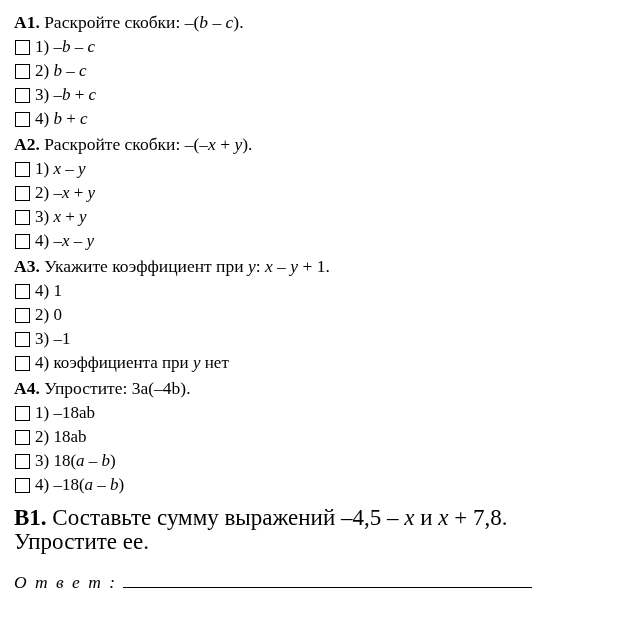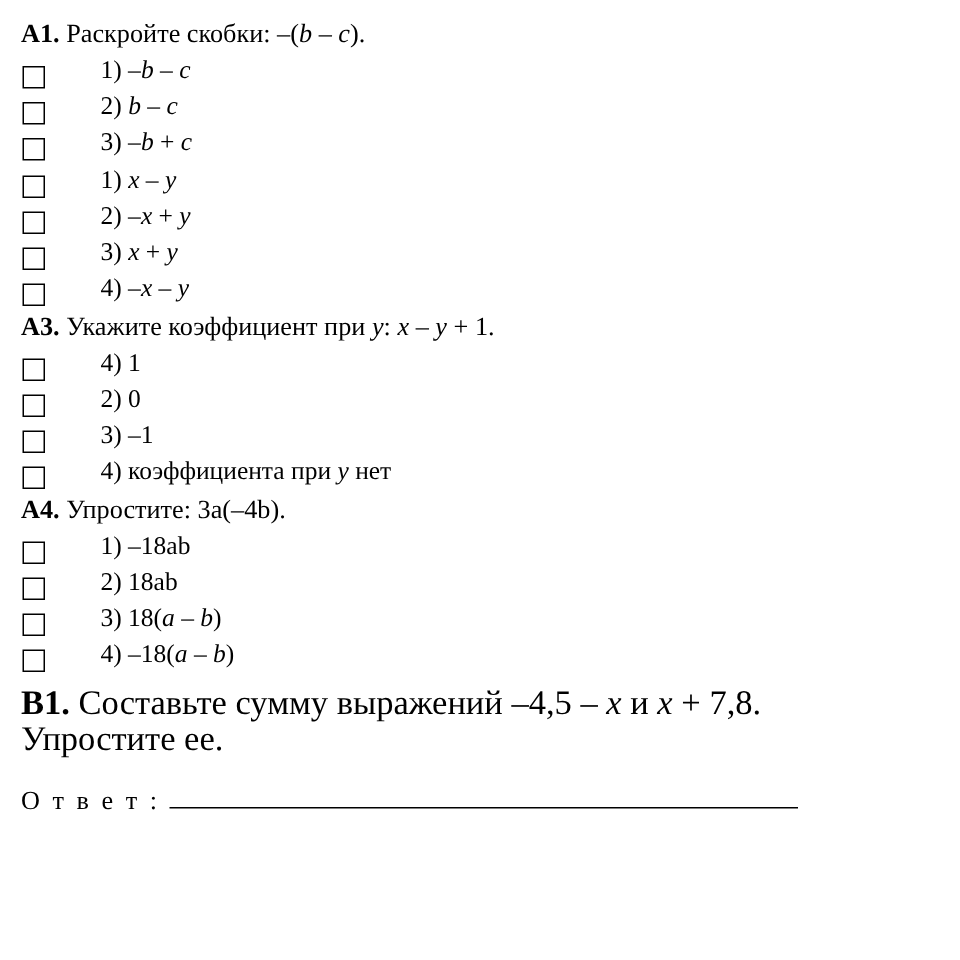--- a/index.html
+++ b/index.html
@@ -35,25 +35,24 @@
   .task-text {
     font-weight: normal;
   }
   .options {
     margin: 0;
     padding: 0;
     list-style: none;
   }
   .option {
     display: flex;
-    align-items: flex-end;
+    align-items: center;
     height: 24px;
     font-size: 17px;
     line-height: 24px;
-    gap: 32px;
   }
   .checkbox {
     display: inline-block;
     width: 15px;
     height: 15px;
     border: 1.4px solid #000;
     box-sizing: border-box;
     margin-right: 5px;
     margin-left: 1px;
     flex: 0 0 auto;
@@ -67,20 +66,21 @@
   .task-b {
     margin-top: 9px;
     font-size: 23px;
     line-height: 24px;
   }
   .answer-row {
     margin-top: 18px;
     font-size: 17.5px;
     display: flex;
     align-items: baseline;
+    font-style: italic;
   }
   .answer-label {
     letter-spacing: 2px;
     white-space: nowrap;
     margin-right: 4px;
   }
   .answer-line {
     flex: 1 1 auto;
     border-bottom: 1.2px solid #000;
     height: 14px;
@@ -104,24 +104,32 @@
         <span class="opt-text">1) –<i>b</i> – <i>c</i></span>
       </li>
       <li class="option">
         <span class="checkbox"></span>
         <span class="opt-text">2) <i>b</i> – <i>c</i></span>
       </li>
       <li class="option">
         <span class="checkbox"></span>
         <span class="opt-text">3) –<i>b</i> + <i>c</i></span>
       </li>
-    </ul>
-  </div>
-
-  <div class="task">
+      <li class="option">
+        <span class="checkbox"></span>
+        <span class="opt-text">4) <i>b</i> + <i>c</i></span>
+      </li>
+    </ul>
+  </div>
+
+  <div class="task">
+    <div class="task-head">
+      <span class="task-label">A2.</span>
+      <span class="task-text">Раскройте скобки: –(–<i>x</i> + <i>y</i>).</span>
+    </div>
     <ul class="options">
       <li class="option">
         <span class="checkbox"></span>
         <span class="opt-text">1) <i>x</i> – <i>y</i></span>
       </li>
       <li class="option">
         <span class="checkbox"></span>
         <span class="opt-text">2) –<i>x</i> + <i>y</i></span>
       </li>
       <li class="option">

